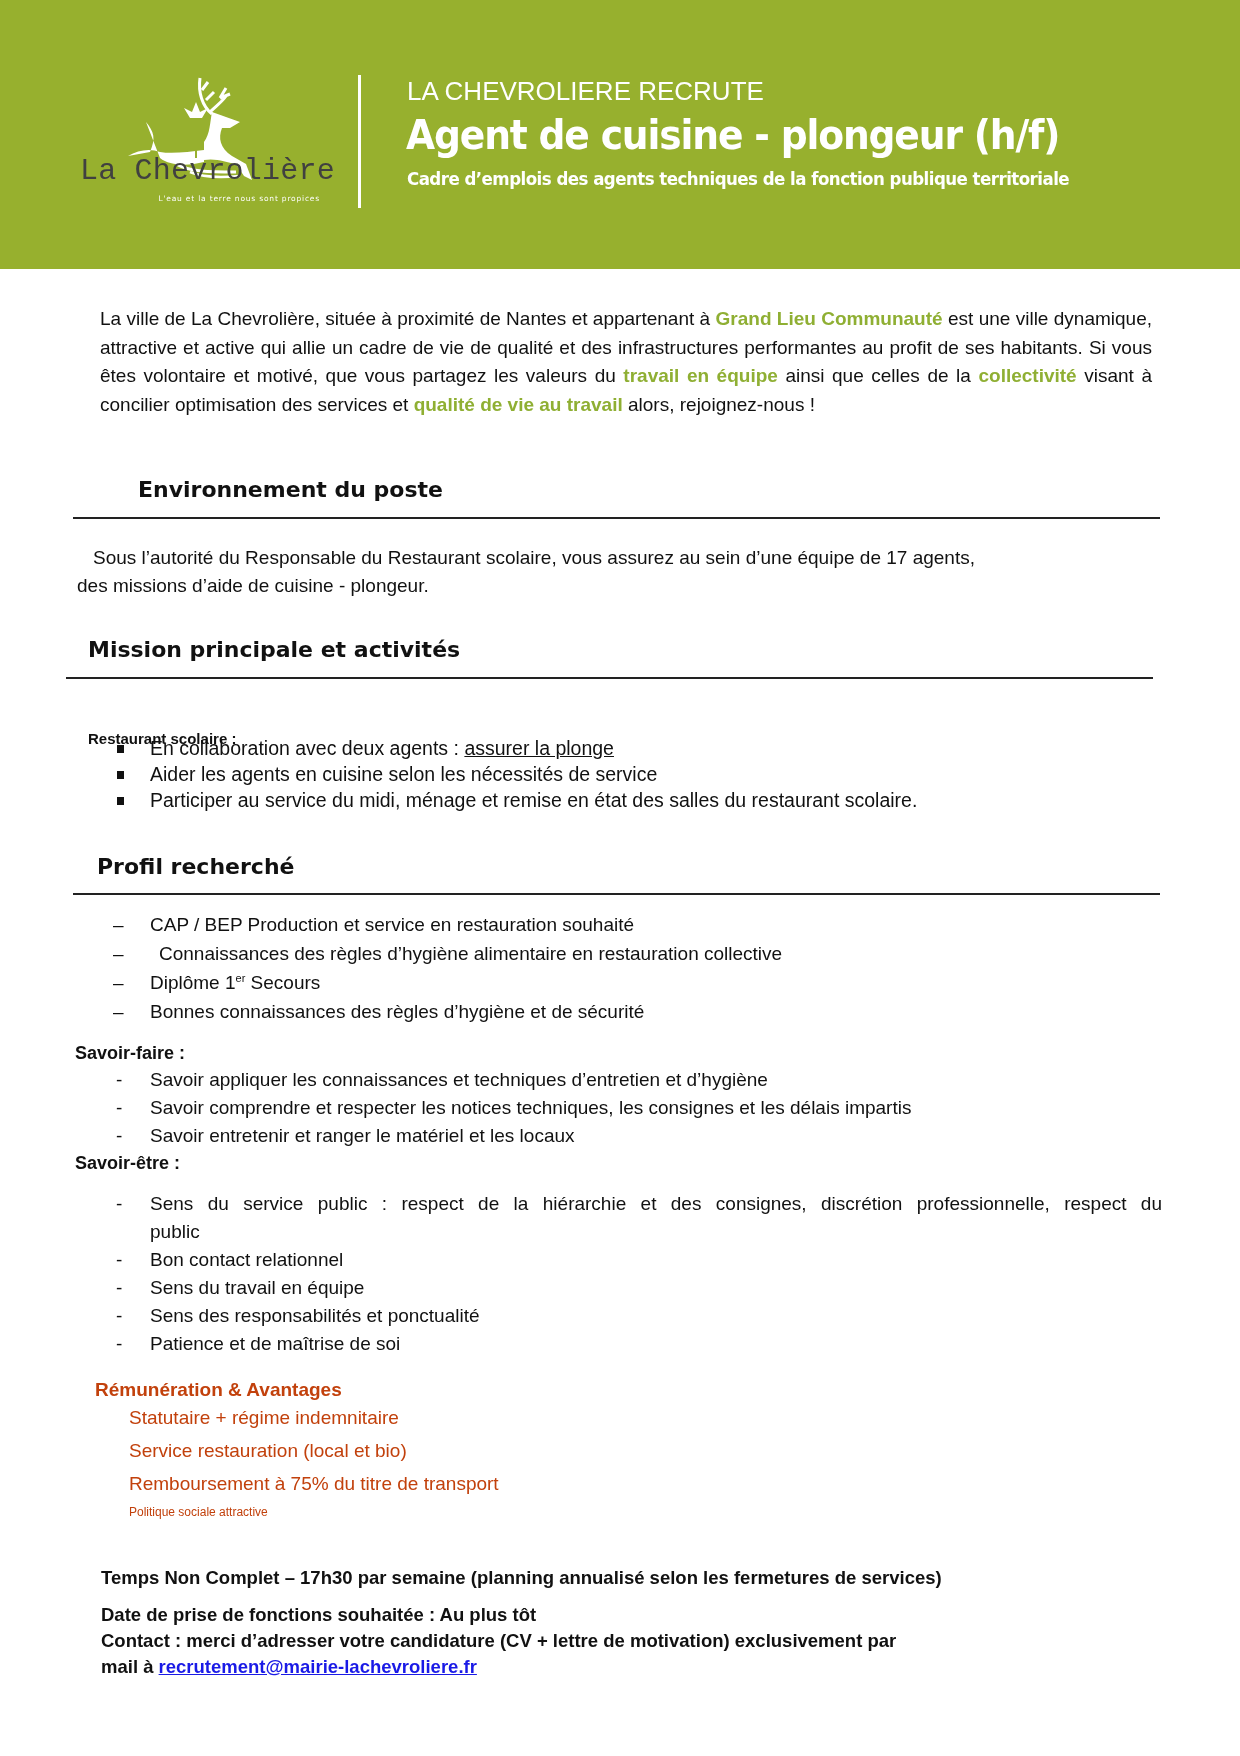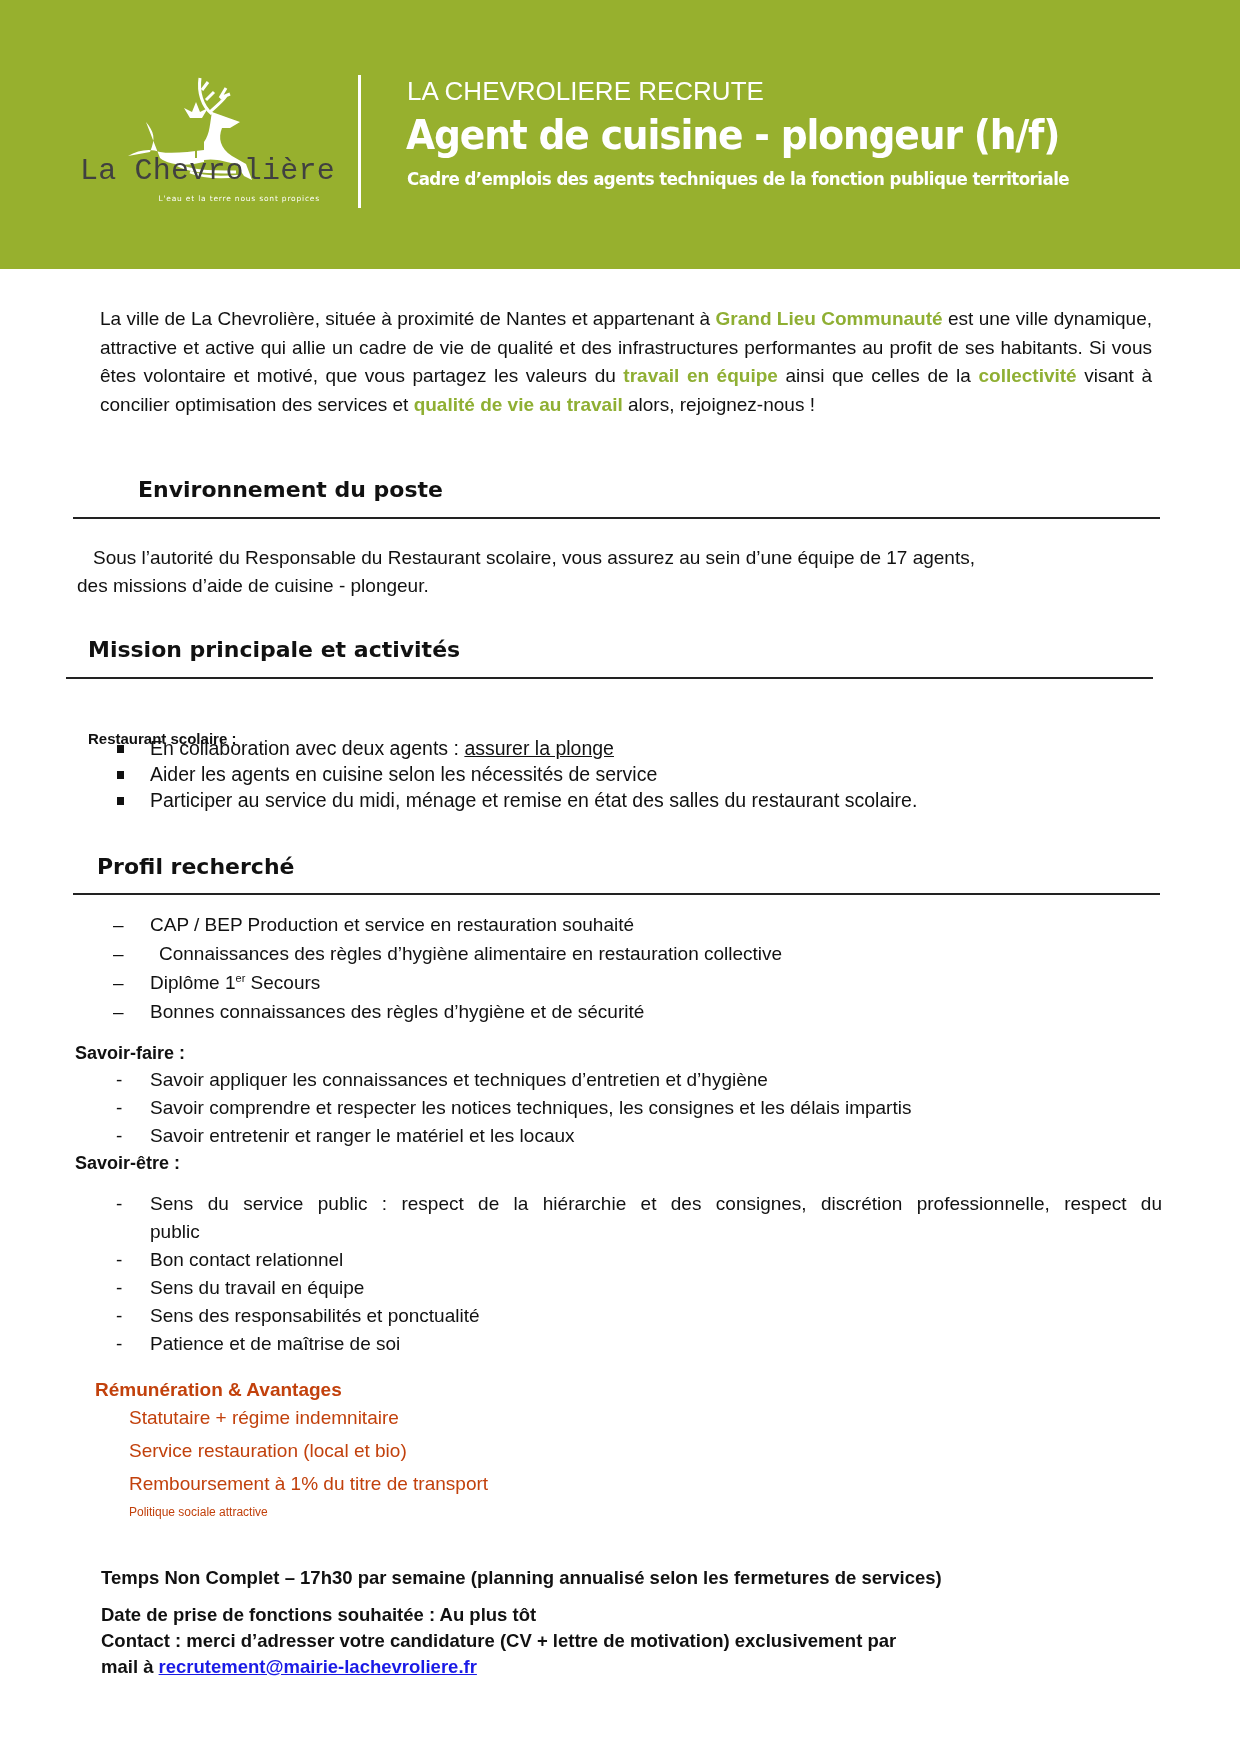--- a/index.html
+++ b/index.html
@@ -149,21 +149,21 @@
     </div>
   <div class="row" style="top:140px;">
       <span class="dashmark">-</span>
       <span style="position:absolute; left:34px;">Patience et de maîtrise de soi</span>
     </div>
 </div>
 
 <div class="abs blue" style="left:95px; top:1379px; font-weight:bold; font-size:19px;">Rémunération &amp; Avantages</div>
 <div class="abs blue" style="left:129px; top:1407px; font-size:19px; white-space:nowrap;">Statutaire + régime indemnitaire</div>
 <div class="abs blue" style="left:129px; top:1440px; font-size:19px; white-space:nowrap;">Service restauration (local et bio)</div>
-<div class="abs blue" style="left:129px; top:1473px; font-size:19px; white-space:nowrap;">Remboursement à 1% du titre de transport</div>
+<div class="abs blue" style="left:129px; top:1473px; font-size:19px; white-space:nowrap;">Remboursement à 75% du titre de transport</div>
 <div class="abs blue" style="left:129px; top:1505px; font-size:12px; white-space:nowrap;">Politique sociale attractive</div>
 
 <div class="abs footer-txt" style="left:101px; top:1567px;">Temps Non Complet – 17h30 par semaine (planning annualisé selon les fermetures de services)</div>
 <div class="abs footer-txt" style="left:101px; top:1604px;">Date de prise de fonctions souhaitée : Au plus tôt</div>
 <div class="abs footer-txt" style="left:101px; top:1630px;">Contact : merci d’adresser votre candidature (CV + lettre de motivation) exclusivement par</div>
 <div class="abs footer-txt" style="left:101px; top:1656px;">
   <span>mail à </span><a class="email">recrutement@mairie-lachevroliere.fr</a>
 </div>
 
 </body></html>

